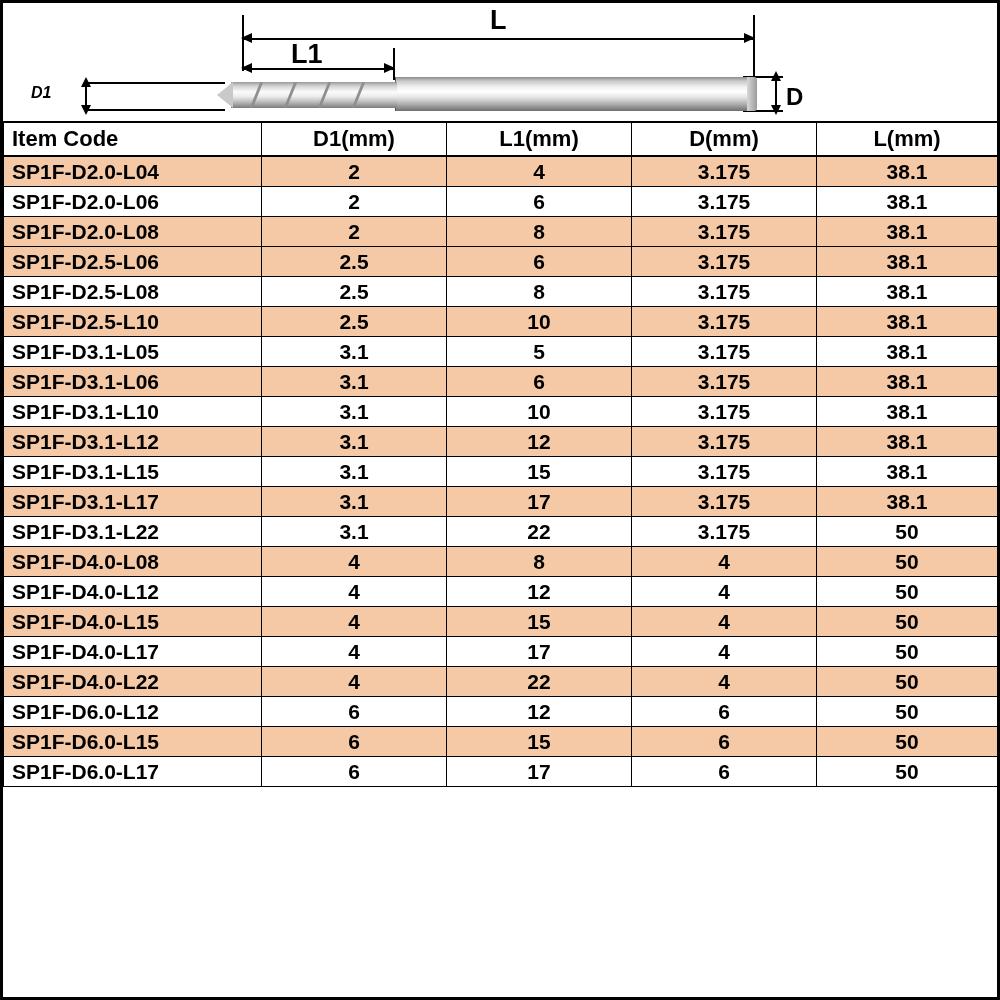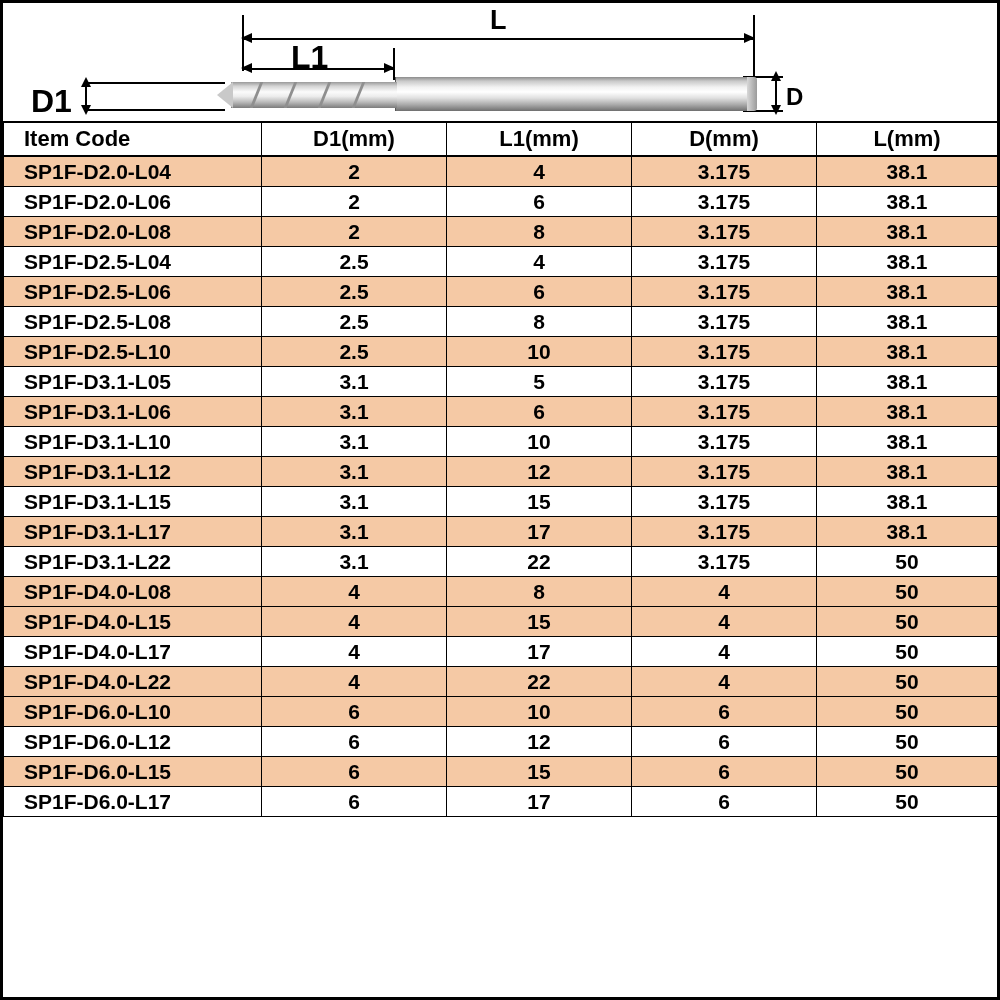--- a/index.html
+++ b/index.html
@@ -31,22 +31,22 @@
   }
 
   .dim-label {
     position: absolute;
     font-weight: bold;
     color: #000000;
     font-size: 25px;
     line-height: 1;
   }
   #label-L   { left: 487px; top: 4px; font-size: 27px; }
-  #label-L1  { left: 288px; top: 38px; font-size: 32px; }
-  #label-D1  { left: 28px;  top: 82px; font-size: 32px; }
+  #label-L1  { left: 288px; top: 38px; font-size: 27px; }
+  #label-D1  { left: 28px;  top: 82px; font-size: 16px; font-style: italic; }
   #label-D   { left: 783px; top: 82px; font-size: 24px; }
 
   
   .hline {
     position: absolute;
     height: 0;
     border-top: 2px solid #000000;
   }
   .vtick {
     position: absolute;
@@ -130,21 +130,21 @@
   }
   th {
     border-top: 2px solid #000000;
     border-bottom: 2px solid #000000;
     font-size: 22px;
     height: 32px;
     line-height: 32px;
   }
   td.code, th.code {
     text-align: left;
-    padding-left: 20px;
+    padding-left: 8px;
   }
   tr.alt td {
     background: #f5c9a5;
   }
   col.c-code { width: 258px; }
   col.c-d1   { width: 185px; }
   col.c-l1   { width: 185px; }
   col.c-d    { width: 185px; }
   col.c-l    { width: 181px; }
 </style>
@@ -224,27 +224,20 @@
           <td>3.175</td>
           <td>38.1</td>
         </tr>
         <tr class="alt">
           <td class="code">SP1F-D2.0-L08</td>
           <td>2</td>
           <td>8</td>
           <td>3.175</td>
           <td>38.1</td>
         </tr>
-        <tr>
-          <td class="code">SP1F-D2.5-L04</td>
-          <td>2.5</td>
-          <td>4</td>
-          <td>3.175</td>
-          <td>38.1</td>
-        </tr>
         <tr class="alt">
           <td class="code">SP1F-D2.5-L06</td>
           <td>2.5</td>
           <td>6</td>
           <td>3.175</td>
           <td>38.1</td>
         </tr>
         <tr>
           <td class="code">SP1F-D2.5-L08</td>
           <td>2.5</td>
@@ -308,46 +301,46 @@
           <td>3.175</td>
           <td>50</td>
         </tr>
         <tr class="alt">
           <td class="code">SP1F-D4.0-L08</td>
           <td>4</td>
           <td>8</td>
           <td>4</td>
           <td>50</td>
         </tr>
+        <tr>
+          <td class="code">SP1F-D4.0-L12</td>
+          <td>4</td>
+          <td>12</td>
+          <td>4</td>
+          <td>50</td>
+        </tr>
         <tr class="alt">
           <td class="code">SP1F-D4.0-L15</td>
           <td>4</td>
           <td>15</td>
           <td>4</td>
           <td>50</td>
         </tr>
         <tr>
           <td class="code">SP1F-D4.0-L17</td>
           <td>4</td>
           <td>17</td>
           <td>4</td>
           <td>50</td>
         </tr>
         <tr class="alt">
           <td class="code">SP1F-D4.0-L22</td>
           <td>4</td>
           <td>22</td>
           <td>4</td>
-          <td>50</td>
-        </tr>
-        <tr class="alt">
-          <td class="code">SP1F-D6.0-L10</td>
-          <td>6</td>
-          <td>10</td>
-          <td>6</td>
           <td>50</td>
         </tr>
         <tr>
           <td class="code">SP1F-D6.0-L12</td>
           <td>6</td>
           <td>12</td>
           <td>6</td>
           <td>50</td>
         </tr>
         <tr class="alt">

